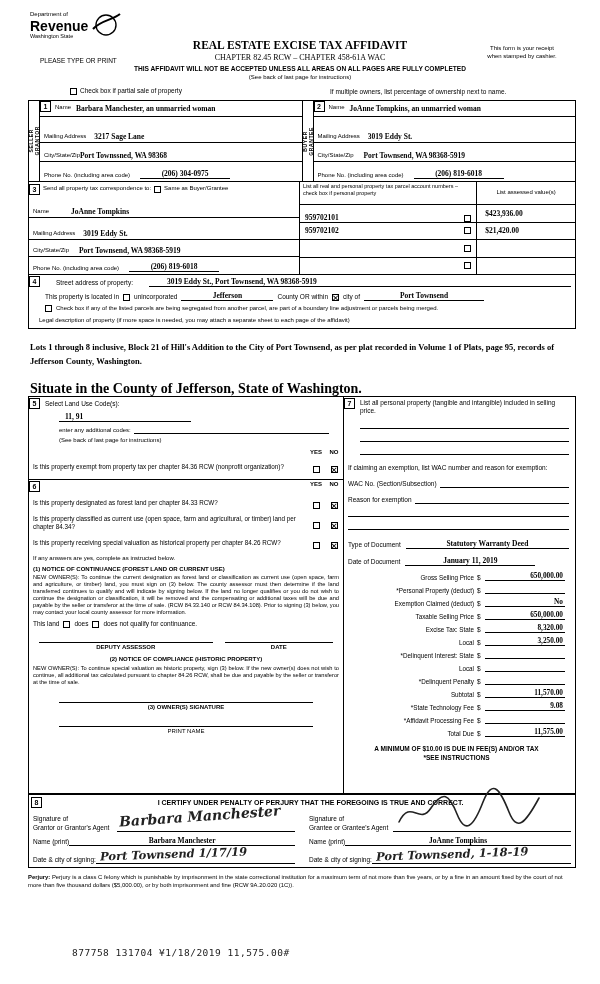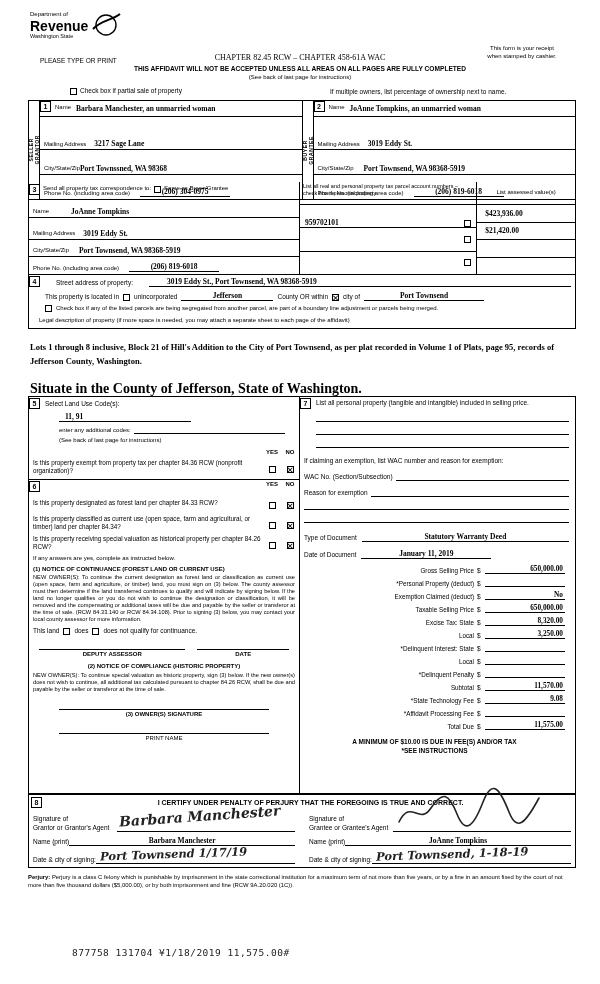--- a/index.html
+++ b/index.html
@@ -42,36 +42,37 @@
       <div class="t6">Department of</div>
       <div style="font-size:14px;font-weight:bold;line-height:1.05">Revenue</div>
       <div class="t55">Washington State</div>
     </div>
     <svg width="30" height="28" viewBox="0 0 30 28">
       <circle cx="15" cy="14" r="10" fill="none" stroke="#000" stroke-width="1.4"></circle>
       <path d="M2 18 C 10 9, 22 9, 29 3" fill="none" stroke="#000" stroke-width="2"></path>
     </svg>
   </div>
 
+  <div class="abs ser b ctr" style="left:0;width:600px;top:39px;font-size:11.5px">REAL ESTATE EXCISE TAX AFFIDAVIT</div>
   <div class="abs ctr t6" style="left:466px;top:45px;width:112px">
     <div>This form is your receipt</div>
     <div>when stamped by cashier.</div>
   </div>
   <div class="abs t65" style="left:40px;top:57px">PLEASE TYPE OR PRINT</div>
   <div class="abs ctr ser" style="left:0;width:600px;top:53px;font-size:8px">CHAPTER 82.45 RCW – CHAPTER 458-61A WAC</div>
   <div class="abs ctr b" style="left:0;width:600px;top:65px;font-size:6.6px">THIS AFFIDAVIT WILL NOT BE ACCEPTED UNLESS ALL AREAS ON ALL PAGES ARE FULLY COMPLETED</div>
   <div class="abs ctr t6" style="left:0;width:600px;top:74px">(See back of last page for instructions)</div>
 
   <div class="abs" style="left:70px;top:87px;display:flex;align-items:center;gap:3px">
     <span class="cb"></span>
     <span class="t65">Check box if partial sale of property</span>
   </div>
   <div class="abs t65" style="left:330px;top:88px">If multiple owners, list percentage of ownership next to name.</div>
 
-  <div class="abs" style="left:28px;top:100px;width:548px;height:100px;border:1px solid #000;display:flex">
+  <div class="abs" style="left:28px;top:100px;width:548px;height:82px;border:1px solid #000;display:flex">
 
     <div style="flex:1;display:flex;border-right:1px solid #000">
       <div class="sidewrap">
         <div class="side">
           <span>SELLER</span>
           <span>GRANTOR</span>
         </div>
       </div>
       <div style="flex:1;display:flex;flex-direction:column">
         <div class="rb" style="height:16px;display:flex;align-items:flex-start">
@@ -147,20 +148,25 @@
         <span class="t6">Phone No. (including area code)</span>
         <span class="val fill" style="margin-left:10px;min-width:90px;text-align:center">(206) 819-6018</span>
       </div>
     </div>
 
     <div style="flex:1;display:flex">
       <div style="flex:1.8;display:flex;flex-direction:column;border-right:1px solid #000">
         <div class="t55 rb" style="height:23px;padding:1px 3px">List all real and personal property tax parcel account numbers – check box if personal property</div>
         <div class="rb" style="flex:1;display:flex;align-items:flex-end;padding:0 5px">
           <span class="val">959702101</span>
+          <span style="flex:1"></span>
+          <span class="cb"></span>
+        </div>
+        <div class="rb" style="flex:1;display:flex;align-items:center;padding:0 5px">
+          <span class="val">959702102</span>
           <span style="flex:1"></span>
           <span class="cb"></span>
         </div>
         <div class="rb" style="flex:1;display:flex;align-items:center;padding:0 5px">
           <span class="val"></span>
           <span style="flex:1"></span>
           <span class="cb"></span>
         </div>
         <div style="flex:1;display:flex;align-items:center;padding:0 5px">
           <span class="val"></span>
@@ -207,21 +213,21 @@
       <span class="t6">Check box if any of the listed parcels are being segregated from another parcel, are part of a boundary line adjustment or parcels being merged.</span>
     </div>
     <div class="t6" style="padding:3px 4px 3px 10px">Legal description of property (if more space is needed, you may attach a separate sheet to each page of the affidavit)</div>
   </div>
 
   <div class="abs ser b" style="left:30px;top:341px;width:544px;font-size:8.5px;line-height:1.6">Lots 1 through 8 inclusive, Block 21 of Hill's Addition to the City of Port Townsend, as per plat recorded in Volume 1 of Plats, page 95, records of Jefferson County, Washington.</div>
   <div class="abs ser b" style="left:30px;top:381px;font-size:14px">Situate in the County of Jefferson, State of Washington.</div>
 
   <div class="abs" style="left:28px;top:396px;width:548px;height:398px;display:flex">
 
-    <div style="width:272px;border:1px solid #000;display:flex;flex-direction:column">
+    <div style="width:316px;border:1px solid #000;display:flex;flex-direction:column">
 
       <div class="rb" style="padding-bottom:3px">
         <div style="display:flex;gap:5px;padding-top:1px">
           <span class="numbox">5</span>
           <span class="t65" style="margin-top:2px">Select Land Use Code(s):</span>
         </div>
         <div class="val fill" style="width:132px;margin:3px 0 0 30px;padding-left:6px">11, 91</div>
         <div style="display:flex;align-items:flex-end;gap:3px;margin:4px 14px 0 30px">
           <span class="t6">enter any additional codes:</span>
           <span class="fill" style="flex:1;height:8px"></span>

